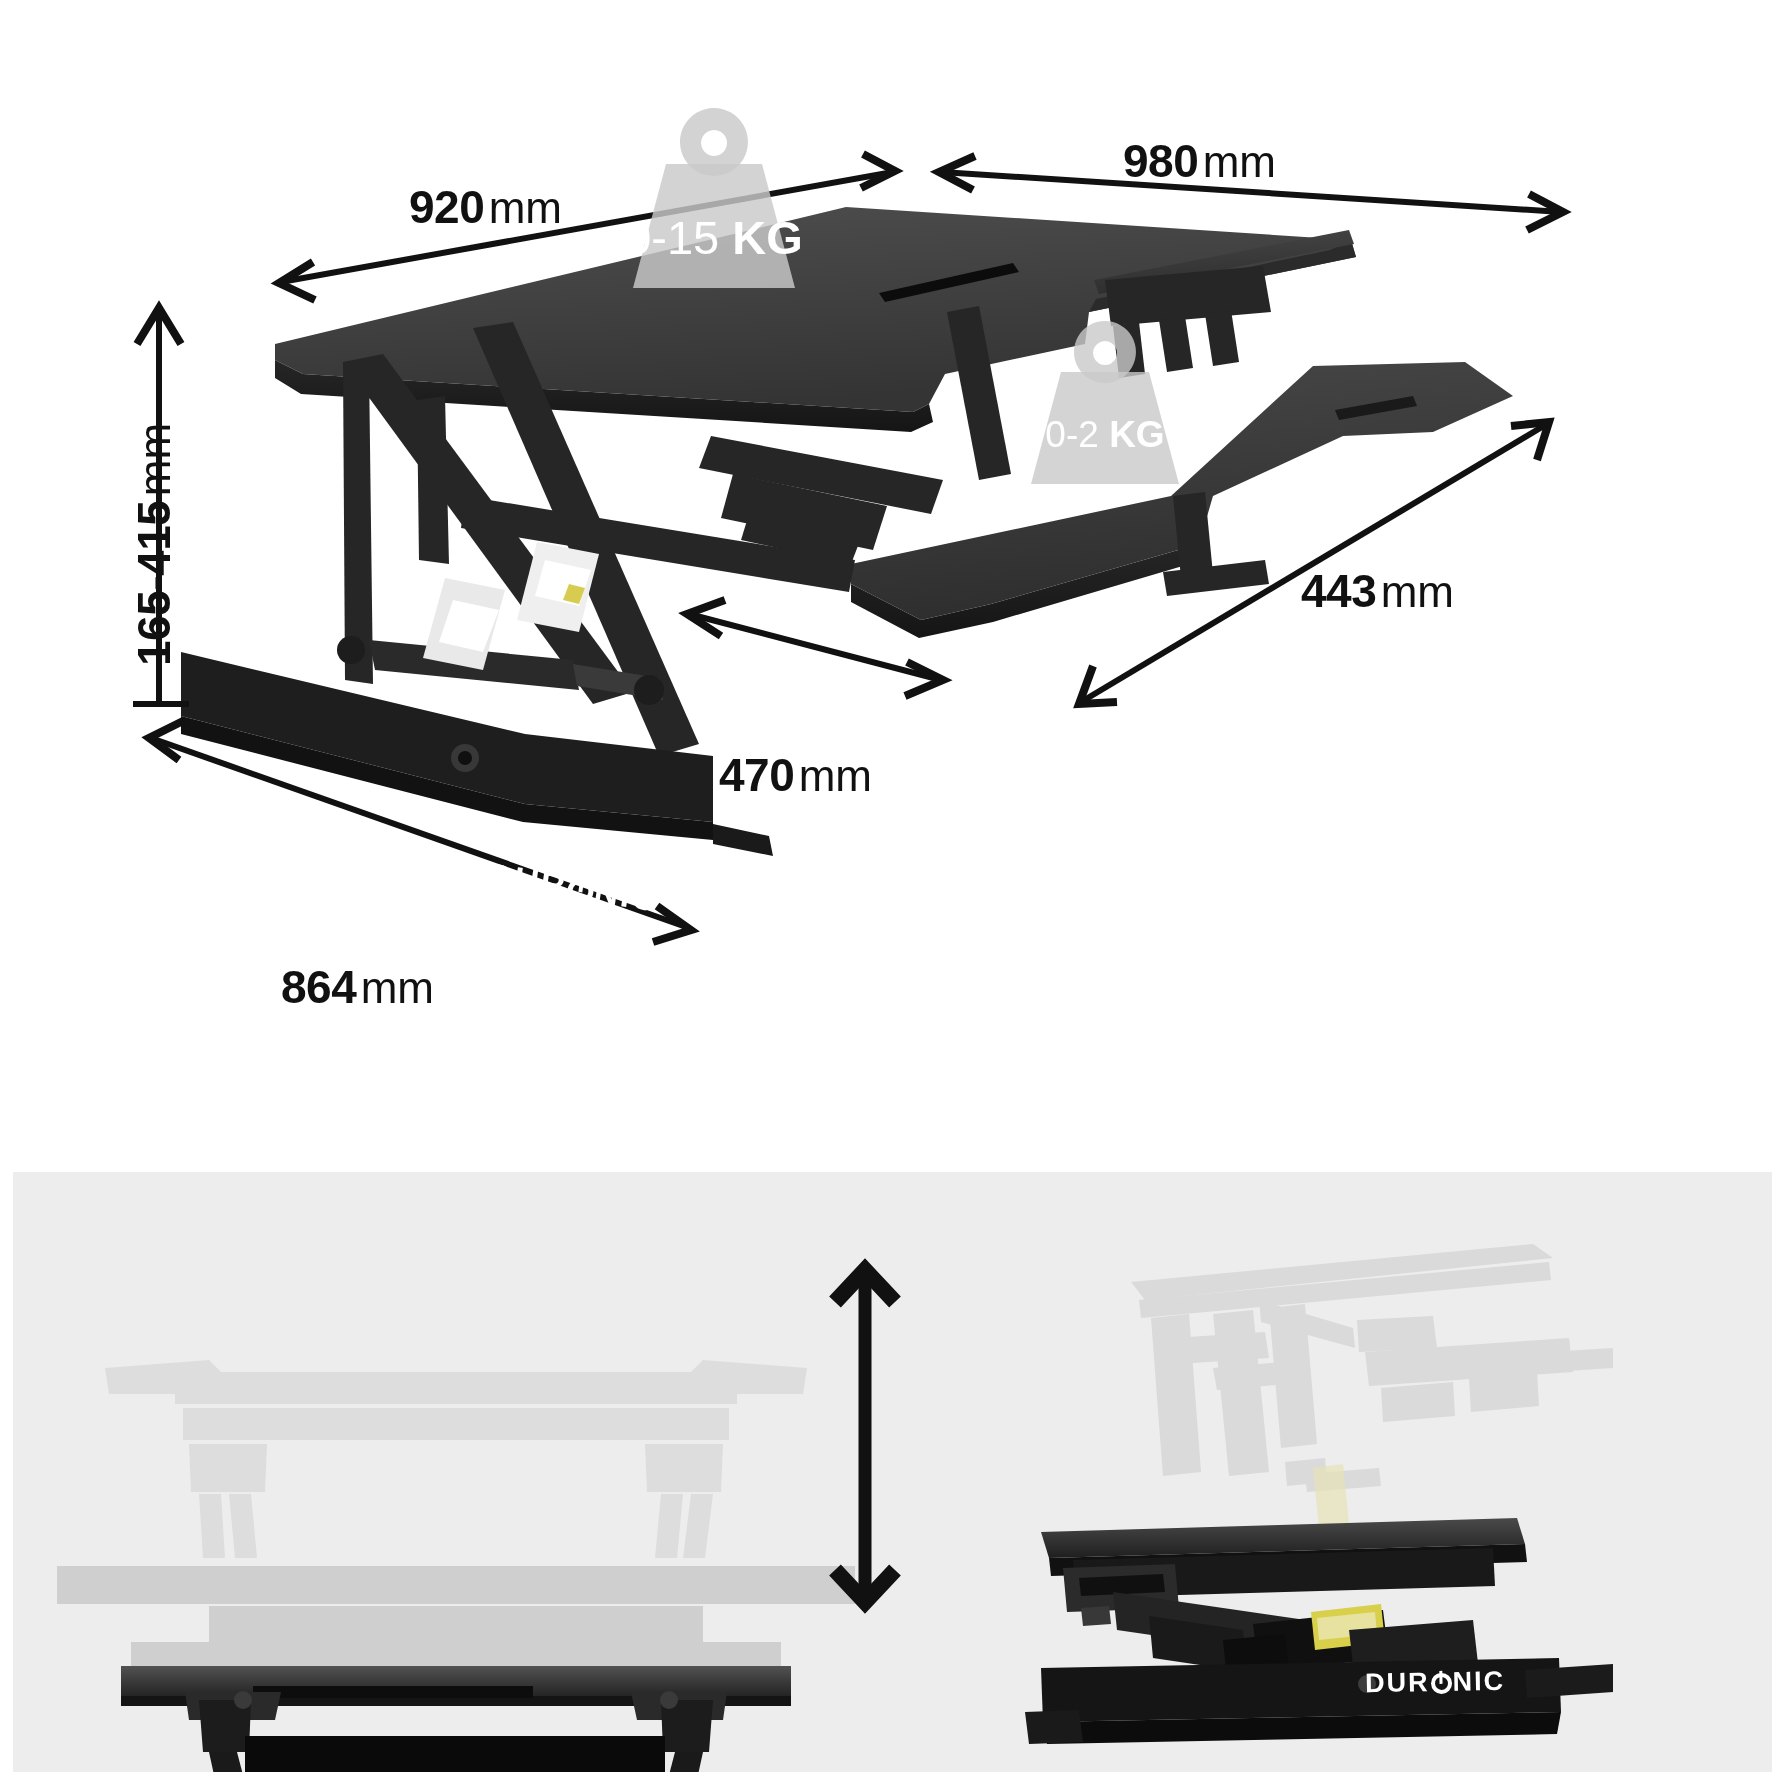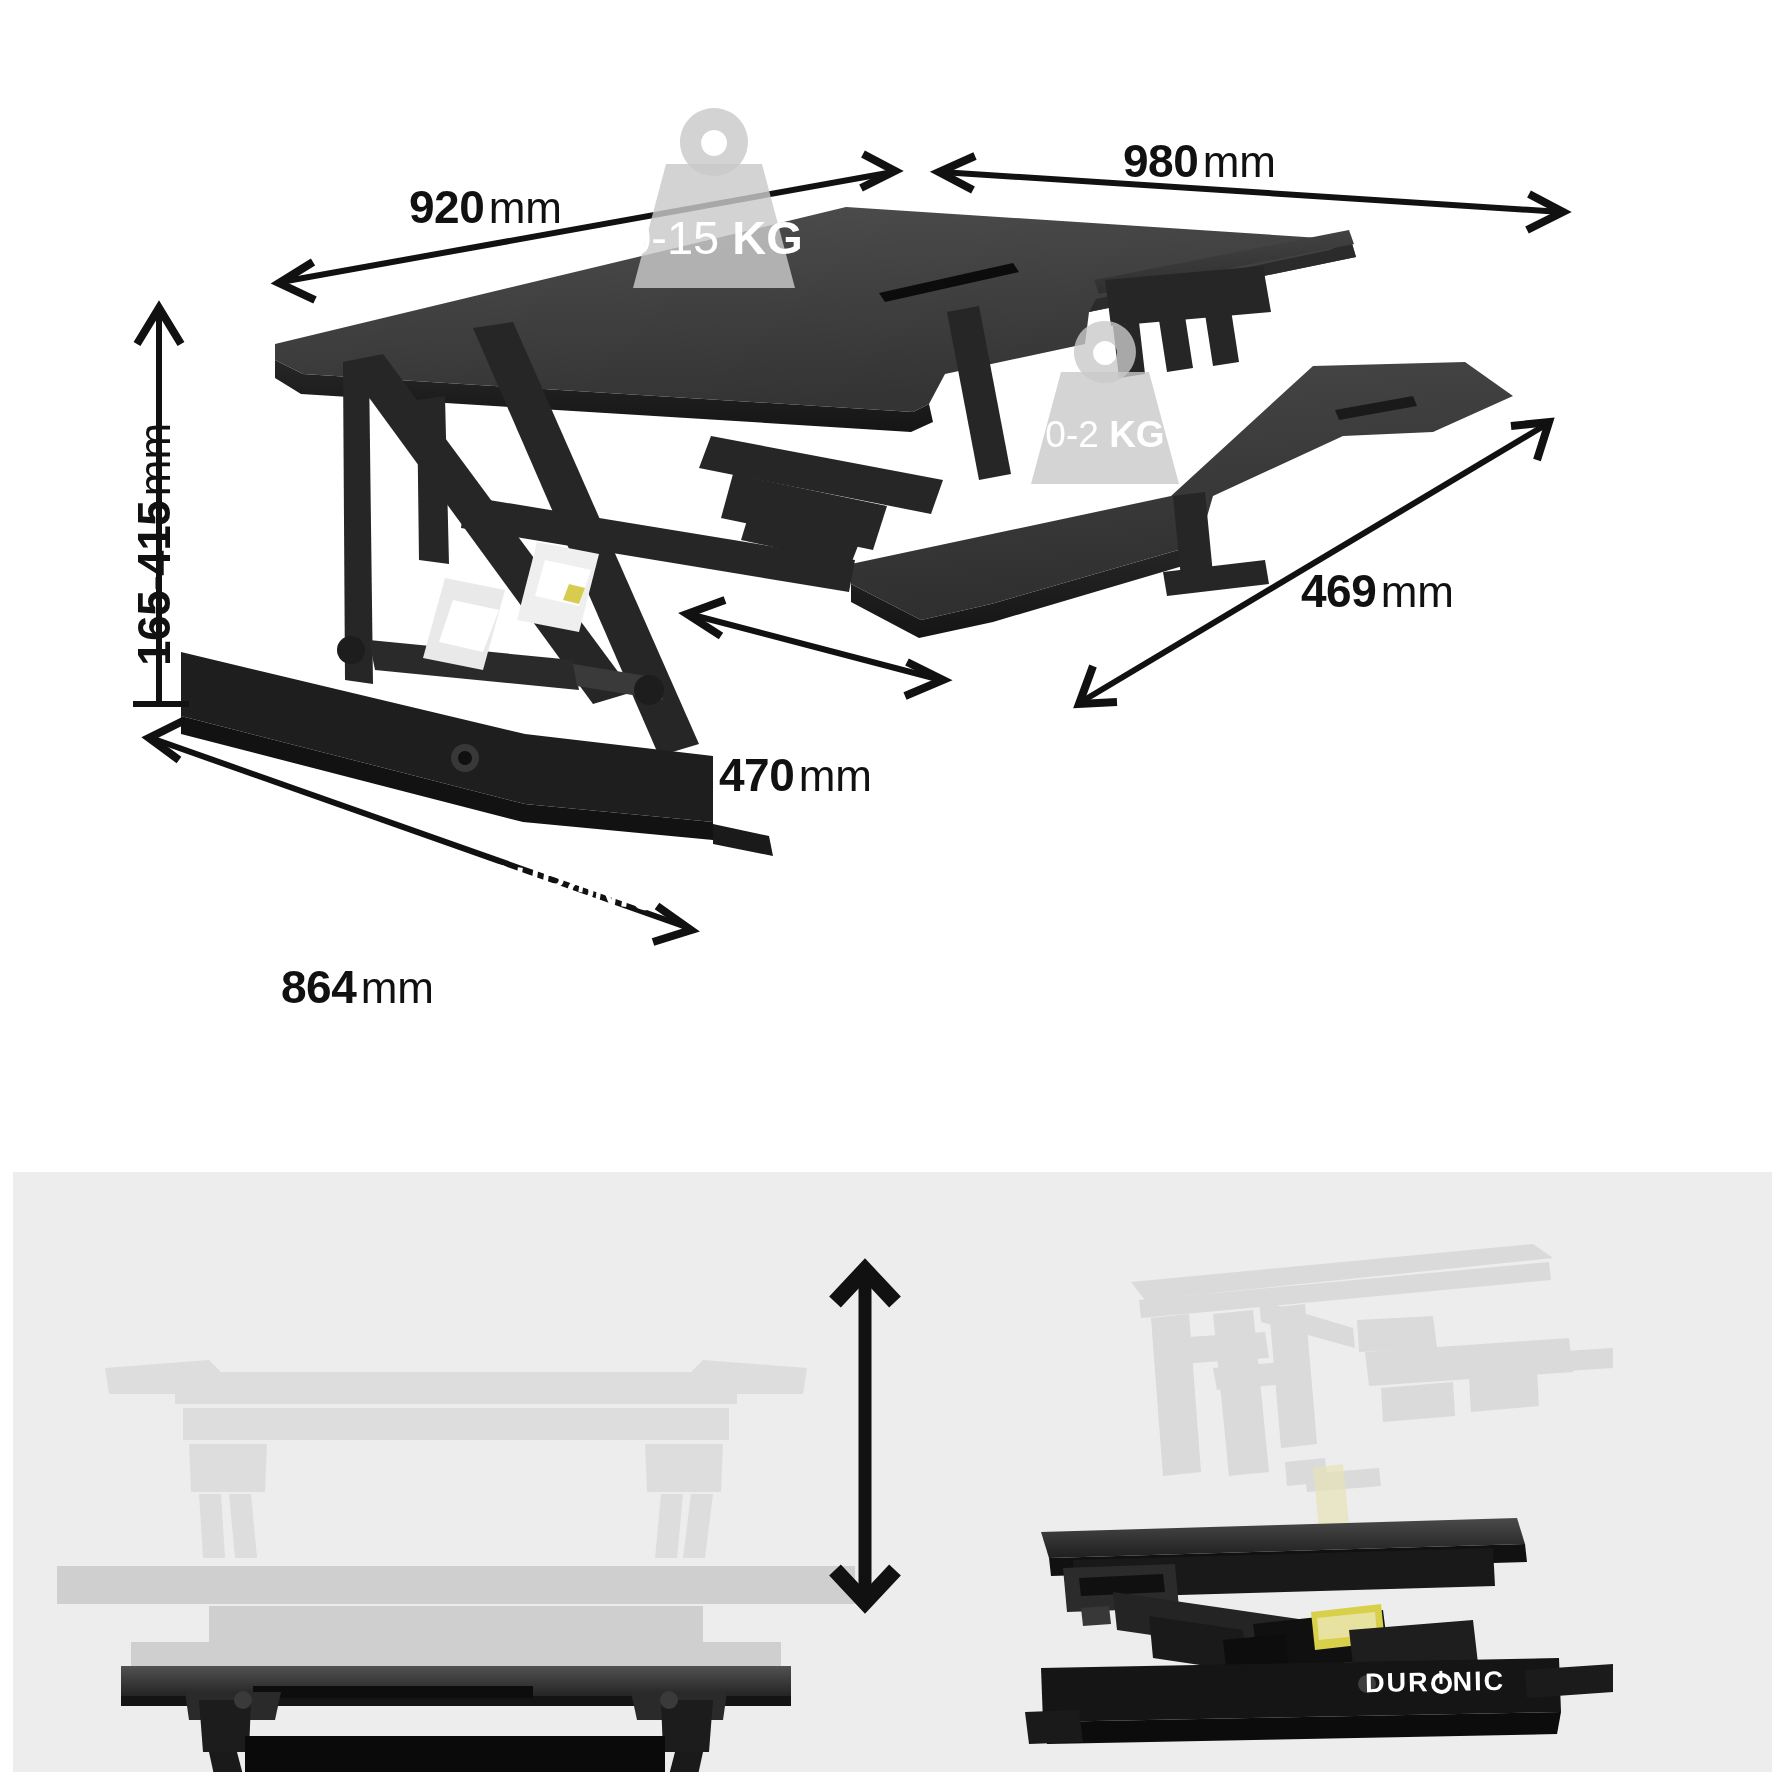--- a/index.html
+++ b/index.html
@@ -160,21 +160,21 @@
     <span class="num">980</span>
     <span class="unit">mm</span>
   </div>
 
   <div class="dim vert" style="left:118px;top:622px;transform:rotate(-90deg);">
     <span class="num">165-415</span>
     <span class="unit">mm</span>
   </div>
 
   <div class="dim" style="left:1288px;top:524px;">
-    <span class="num">469</span>
+    <span class="num">443</span>
     <span class="unit">mm</span>
   </div>
 
   <div class="dim" style="left:706px;top:708px;">
     <span class="num">470</span>
     <span class="unit">mm</span>
   </div>
 
   <div class="dim" style="left:268px;top:920px;">
     <span class="num">864</span>

